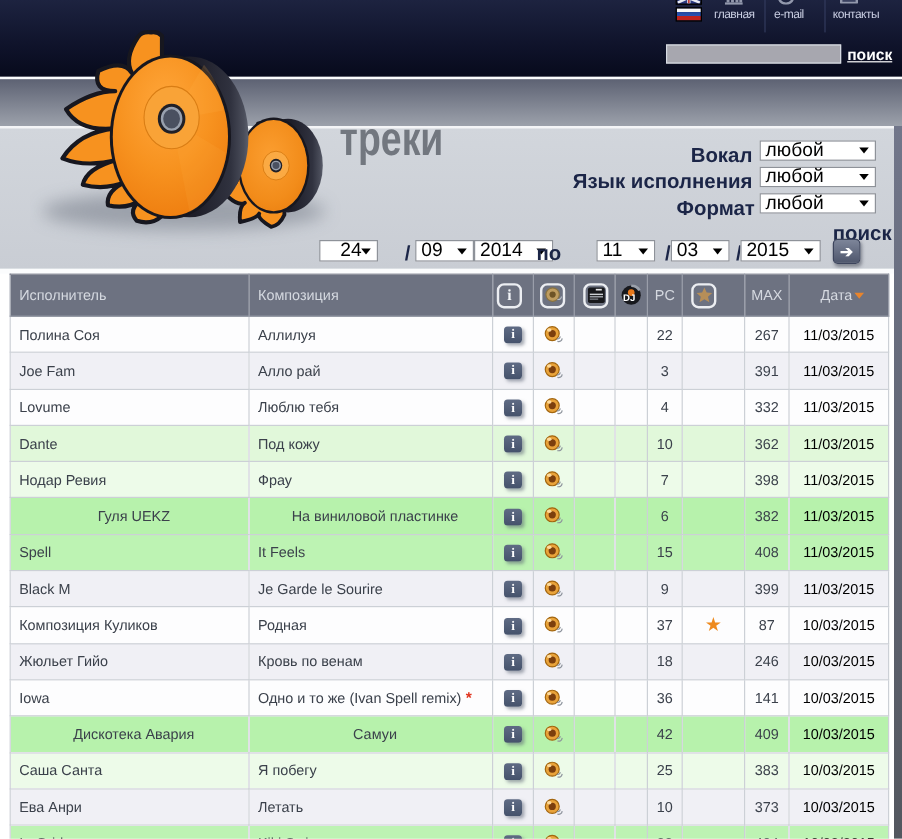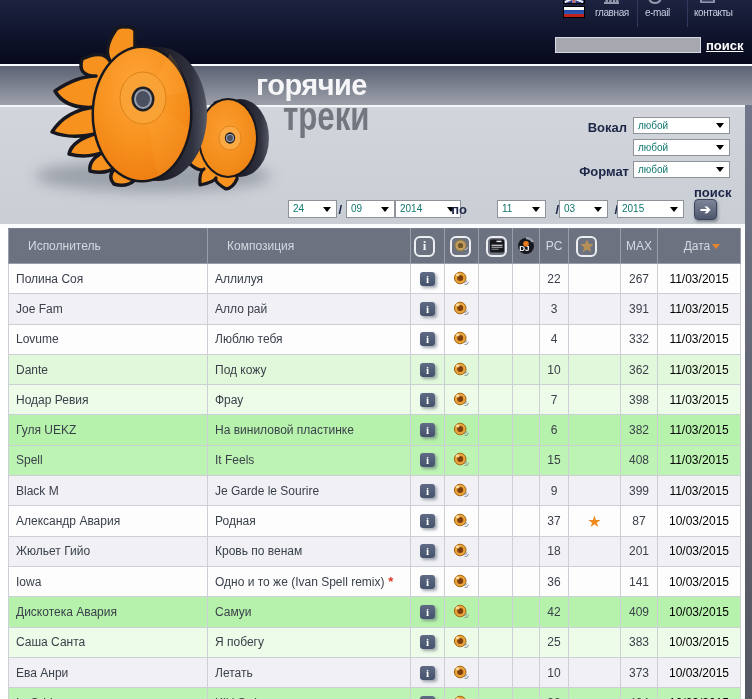--- a/index.html
+++ b/index.html
@@ -33,44 +33,44 @@
 
 #shadow { position:absolute; left:25px; top:150px; }
 #logo { position:absolute; left:18px; top:22px; }
 
 #t1 { position:absolute; left:256px; top:71px; font-size:29px; line-height:29px; font-weight:bold;
   color:#f6f6f8; letter-spacing:-0.5px; }
 #t2 { position:absolute; left:283px; top:96px; font-size:40px; line-height:40px; font-weight:bold;
   color:#72777f; transform:scaleX(0.78); transform-origin:0 0; }
 
 
-.flabel { position:absolute; font-size:13px; font-weight:bold; color:#1b2547; text-align:right; }
-.sel { position:absolute; background:#fff; border:1px solid #8e9299; font-size:10px; color:#0f766e;
+.flabel { position:absolute; font-size:17px; font-weight:bold; color:#1b2547; text-align:right; }
+.sel { position:absolute; background:#fff; border:1px solid #8e9299; font-size:16px; color:#000000;
   line-height:15px; padding-left:4px; }
 .sel .arr { position:absolute; right:5px; top:5px; width:0; height:0;
   border-left:4px solid transparent; border-right:4px solid transparent; border-top:5px solid #000; }
 .sel2 .arr { top:6px; }
 
 #btn { position:absolute; left:694px; top:199px; width:23px; height:21px; border-radius:4px;
   background:linear-gradient(to bottom,#7d8599 0%,#4e566c 100%); border:1px solid #3c445c;
   box-shadow:1px 2px 3px rgba(40,45,60,0.45); color:#fff; text-align:center; font-size:13px; line-height:19px; font-weight:bold;}
 
 
 #tbl { position:absolute; left:8px; top:228px; width:732px; border-collapse:collapse; table-layout:fixed; }
 #tbl th { background:#6d7281; color:#d5d9e0; font-weight:normal; font-size:12px; height:35px;
-  border:1px solid #9a9eaa; border-top:1px solid #7a7e8c; text-align:left; padding-left:19px; }
+  border:1px solid #9a9eaa; border-top:1px solid #7a7e8c; text-align:left; padding-left:7px; }
 #tbl th.c { text-align:center; padding-left:0; }
 #tbl td { font-size:12px; color:#3b414b; height:30.3px; border:1px solid #ccd0d6;
   padding-left:7px; overflow:hidden; white-space:nowrap; }
 #tbl td.c { text-align:center; padding-left:0; }
 tr.w  td { background:#fdfdfe; }
 tr.g  td { background:#f0f0f5; }
 tr.pgd td { background:#e1f8da; border-color:#c4e4bc; }
 tr.pgl td { background:#edfbe9; border-color:#cfe8c7;margin-left:40px; }
-tr.bgd td { background:#b7f2ac; border-color:#9fdd95; }
+tr.bgd td { background:#b7f2ac; border-color:#9fdd95;text-align:center; }
 tr.bgl td { background:#bdf3b3; border-color:#a4df9a; }
 td .date { color:#000000; }
 
 
 .hbox { display:inline-block; width:21px; height:21px; border:2px solid #eceef2; border-radius:6px;
   vertical-align:middle; position:relative; }
 .hbox svg, .hbox span { position:absolute; left:50%; top:50%; transform:translate(-50%,-50%); }
 .hi { color:#f2f4f7; font-weight:bold; font-size:13px; font-family:"Liberation Serif", serif; }
 .ibtn { display:inline-block; width:15px; height:14px; border-radius:3px;
   background:linear-gradient(to bottom,#5f6b84 0%,#45526b 100%); box-shadow:2px 2px 3px rgba(90,98,115,0.55);
@@ -189,30 +189,30 @@
       <ellipse cx="124" cy="92" rx="48" ry="66" fill="url(#od)"></ellipse>
       <path d="M125 78 L152 32 A48 66 0 0 1 168 70 Z" fill="#ffaf4a" opacity="0.18"></path>
       <path d="M125 78 L170 105 A48 66 0 0 1 140 155 Z" fill="#ffaf4a" opacity="0.14"></path>
       <ellipse cx="125" cy="76" rx="23" ry="26" fill="#f9a337" stroke="#d97d14" stroke-width="0.9"></ellipse>
       <ellipse cx="125" cy="77" rx="11.5" ry="12.5" fill="#202027"></ellipse>
       <ellipse cx="125" cy="77" rx="8" ry="9" fill="#4a5060"></ellipse>
       <ellipse cx="125" cy="77" rx="8" ry="9" fill="none" stroke="#98a0ae" stroke-width="2"></ellipse>
     </g>
   </svg>
 
-  <div id="t1">горячие</div>
   <div id="t2">треки</div>
 
   <div class="flabel" style="left:450px; top:120px; width:177px;">Вокал</div>
   <div class="sel" style="left:633px; top:117px; width:97px; height:17px;">любой<span class="arr"></span></div>
+  <div class="flabel" style="left:450px; top:142px; width:177px;">Язык исполнения</div>
   <div class="sel" style="left:633px; top:139px; width:97px; height:17px;">любой<span class="arr"></span></div>
   <div class="flabel" style="left:452px; top:164px; width:177px;">Формат</div>
   <div class="sel" style="left:633px; top:161px; width:97px; height:17px;">любой<span class="arr"></span></div>
 
-  <div class="sel sel2" style="left:288px; top:200px; width:49px; height:18px;">24<span class="arr"></span></div>
+  <div class="sel sel2" style="left:266px; top:200px; width:49px; height:18px;text-align:center;">24<span class="arr"></span></div>
   <div class="flabel" style="left:334px; top:202px; width:8px;">/</div>
   <div class="sel sel2" style="left:346px; top:200px; width:49px; height:18px;">09<span class="arr"></span></div>
   <div class="flabel" style="left:399px; top:202px; width:8px;">/</div>
   <div class="sel sel2" style="left:395px; top:200px; width:66px; height:18px;">2014<span class="arr"></span></div>
   <div class="flabel" style="left:447px; top:202px; width:20px; text-align:right;">по</div>
   <div class="sel sel2" style="left:497px; top:200px; width:49px; height:18px;">11<span class="arr"></span></div>
   <div class="flabel" style="left:551px; top:202px; width:8px;">/</div>
   <div class="sel sel2" style="left:559px; top:200px; width:49px; height:18px;">03<span class="arr"></span></div>
   <div class="flabel" style="left:610px; top:202px; width:8px;">/</div>
   <div class="sel sel2" style="left:617px; top:200px; width:67px; height:18px;">2015<span class="arr"></span></div>
@@ -404,21 +404,21 @@
   <path d="M11 11.3 q 2.4 0.5 2.9 -1.9" fill="none" stroke="#8d939c" stroke-width="1"></path>
 </svg></td>
       <td class="c"></td>
           <td class="c"></td>
       <td class="c">9</td>
       <td class="c"></td>
       <td class="c">399</td>
       <td class="c"><span class="date">11/03/2015</span></td>
     </tr>
     <tr class="w">
-      <td>Александр Авария</td>
+      <td>Композиция Куликов</td>
           <td>Родная</td>
       <td class="c"><span class="ibtn">i</span></td>
       <td class="c"><svg width="17" height="16" viewBox="0 0 17 16" style="vertical-align:middle;">
   <circle cx="7.2" cy="7" r="5.8" fill="#e9a33a" stroke="#a3660f" stroke-width="1"></circle>
   <circle cx="7.2" cy="7" r="3" fill="#7c3f0d"></circle>
   <ellipse cx="4.7" cy="4" rx="1.9" ry="1.4" fill="#ffdda0" opacity="0.95"></ellipse>
   <path d="M11.5 13.5 q 3.4 0.7 4 -2.6" fill="none" stroke="#8d939c" stroke-width="1"></path>
   <path d="M11 11.3 q 2.4 0.5 2.9 -1.9" fill="none" stroke="#8d939c" stroke-width="1"></path>
 </svg></td>
       <td class="c"></td>
@@ -436,21 +436,21 @@
   <circle cx="7.2" cy="7" r="5.8" fill="#e9a33a" stroke="#a3660f" stroke-width="1"></circle>
   <circle cx="7.2" cy="7" r="3" fill="#7c3f0d"></circle>
   <ellipse cx="4.7" cy="4" rx="1.9" ry="1.4" fill="#ffdda0" opacity="0.95"></ellipse>
   <path d="M11.5 13.5 q 3.4 0.7 4 -2.6" fill="none" stroke="#8d939c" stroke-width="1"></path>
   <path d="M11 11.3 q 2.4 0.5 2.9 -1.9" fill="none" stroke="#8d939c" stroke-width="1"></path>
 </svg></td>
       <td class="c"></td>
           <td class="c"></td>
       <td class="c">18</td>
       <td class="c"></td>
-      <td class="c">201</td>
+      <td class="c">246</td>
       <td class="c"><span class="date">10/03/2015</span></td>
     </tr>
     <tr class="w">
       <td>Iowa</td>
           <td>Одно и то же (Ivan Spell remix)<span class="red">&nbsp;*</span></td>
       <td class="c"><span class="ibtn">i</span></td>
       <td class="c"><svg width="17" height="16" viewBox="0 0 17 16" style="vertical-align:middle;">
   <circle cx="7.2" cy="7" r="5.8" fill="#e9a33a" stroke="#a3660f" stroke-width="1"></circle>
   <circle cx="7.2" cy="7" r="3" fill="#7c3f0d"></circle>
   <ellipse cx="4.7" cy="4" rx="1.9" ry="1.4" fill="#ffdda0" opacity="0.95"></ellipse>

